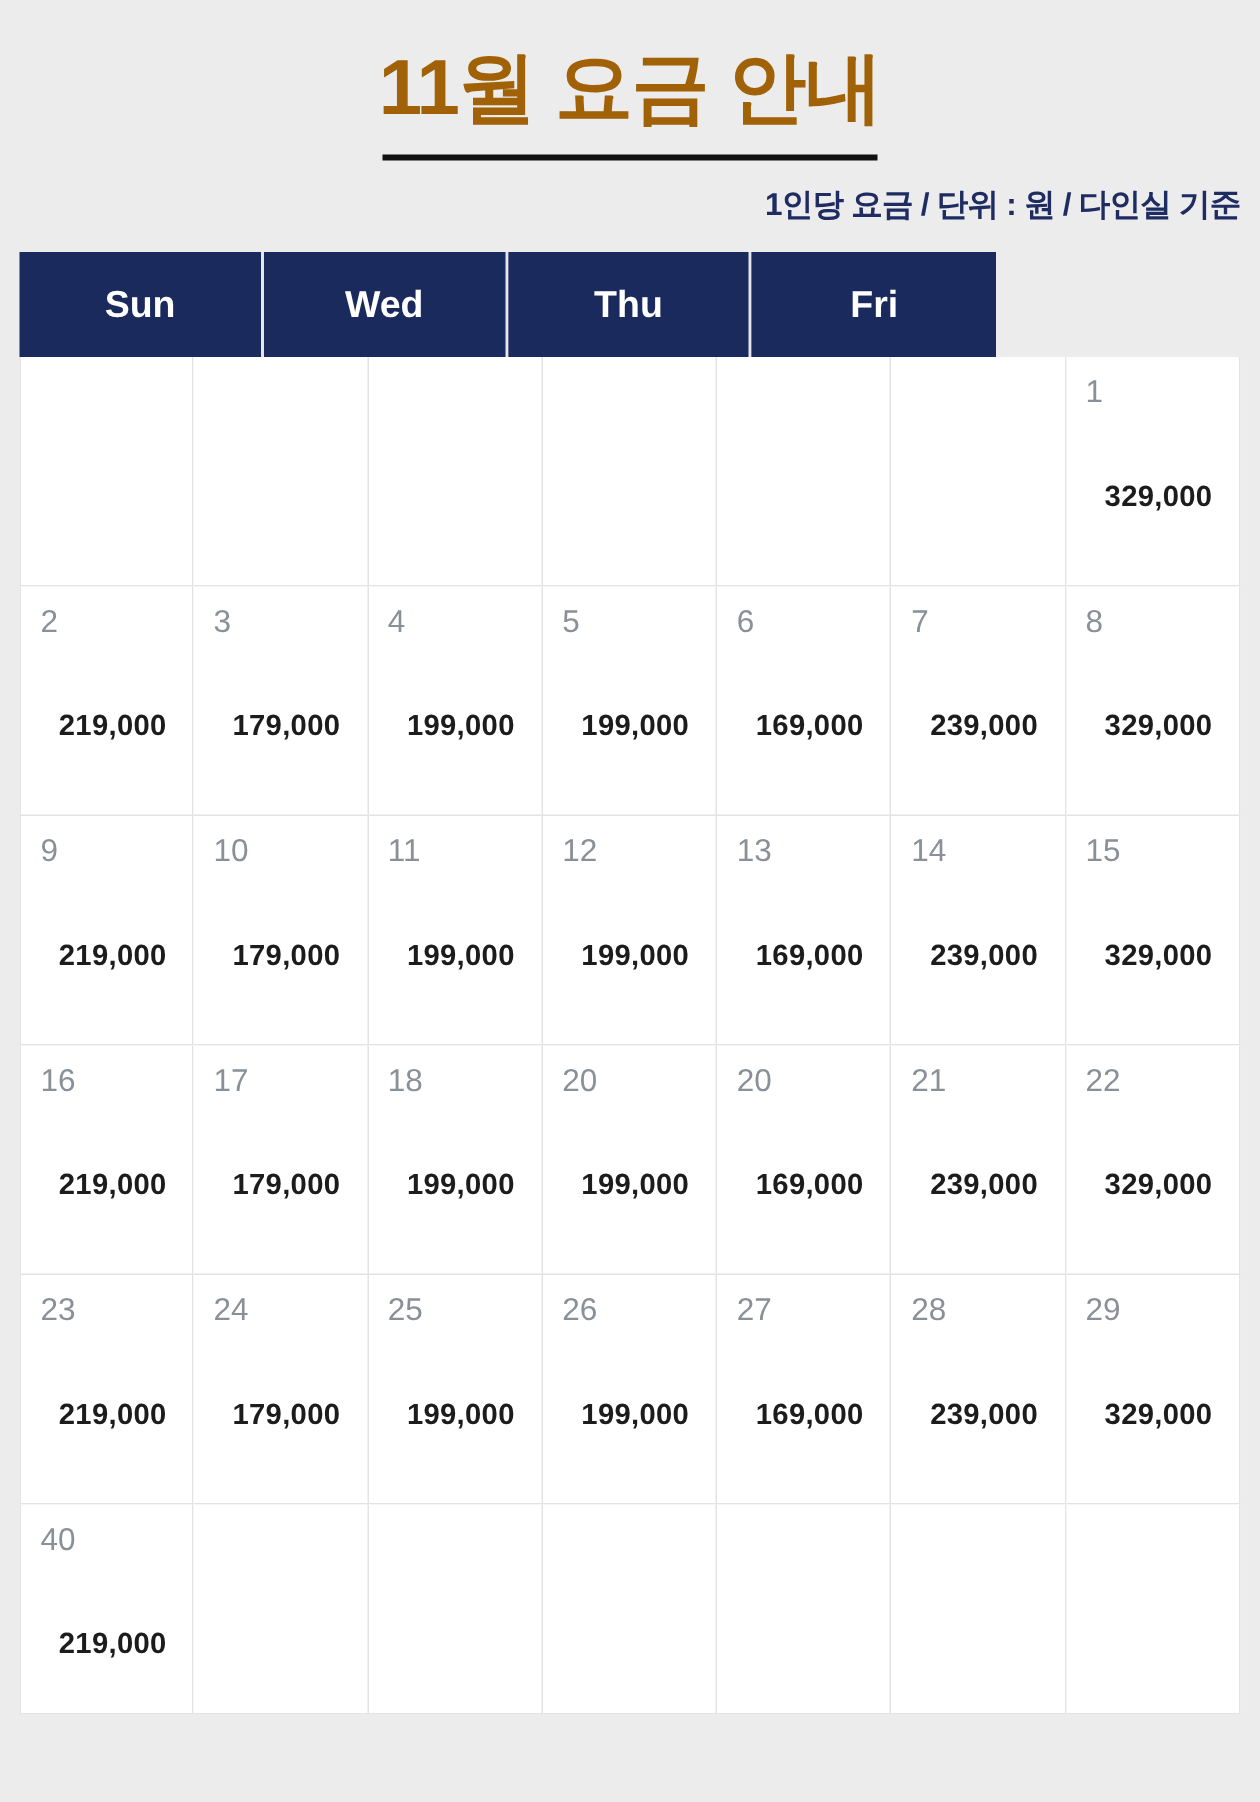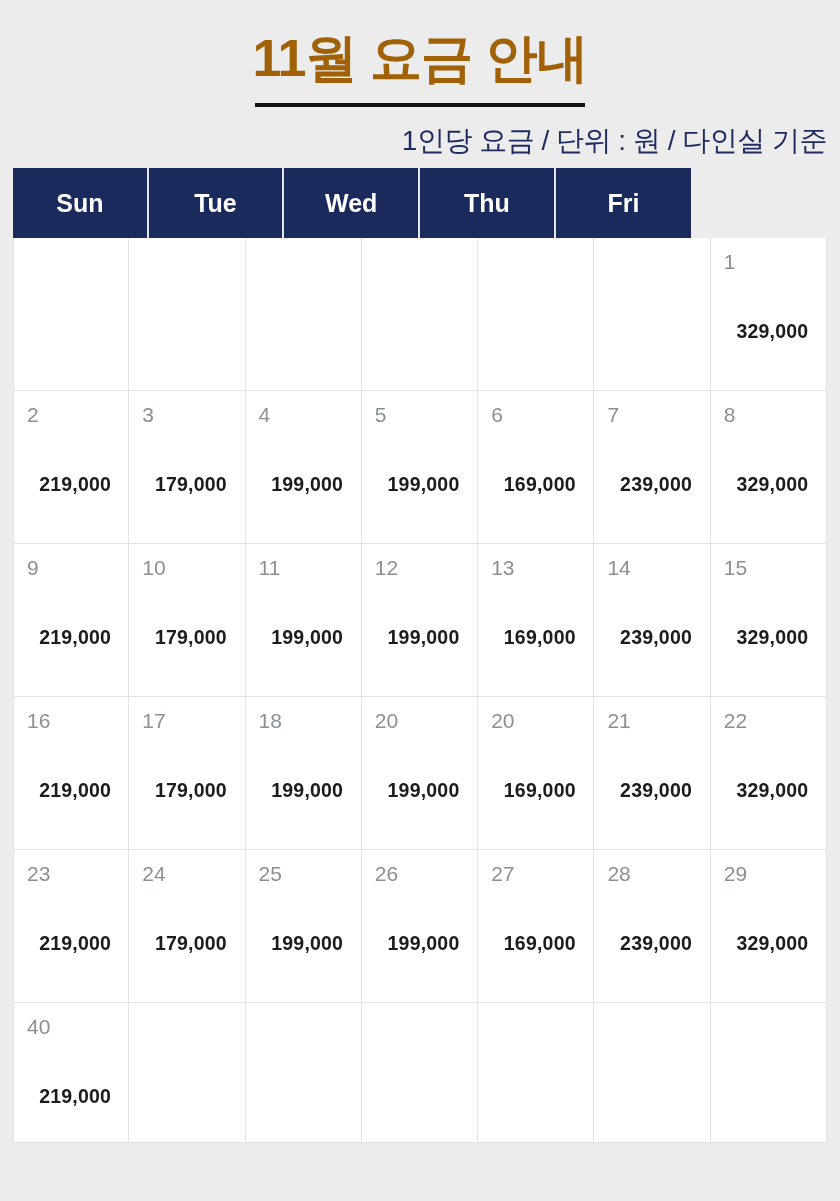--- a/index.html
+++ b/index.html
@@ -33,36 +33,36 @@
     left: 50%;
     transform: translateX(-50%);
     width: 330px;
     height: 4px;
     background: #111111;
   }
   .page-subtitle {
     position: absolute;
     top: 122px;
     right: 13px;
-    font-size: 28px;
-    font-weight: normal;
+    font-size: 21px;
+    font-weight: bold;
     letter-spacing: -0.5px;
     color: #1e2c62;
   }
 
   
   .calendar {
     position: absolute;
     top: 168px;
     left: 13px;
     width: 814px;
   }
   .weekday-row {
     display: grid;
-    grid-template-columns: repeat(6, 1fr);
+    grid-template-columns: repeat(5, 1fr);
     height: 70px;
   }
   .weekday-cell {
     background: #1b2a5c;
     color: #ffffff;
     font-size: 25px;
     font-weight: bold;
     display: flex;
     align-items: center;
     justify-content: center;
@@ -115,21 +115,20 @@
 
 <div class="page-title">11월 요금 안내</div>
 
 <div class="title-underline"></div>
 
 <div class="page-subtitle">1인당 요금 / 단위 : 원 / 다인실 기준</div>
 
 <div class="calendar">
   <div class="weekday-row">
       <div class="weekday-cell">Sun</div>
-      <div class="weekday-cell">Tue</div>
       <div class="weekday-cell">Wed</div>
       <div class="weekday-cell">Thu</div>
       <div class="weekday-cell">Fri</div>
     </div>
   <div>
       <div class="week-row">
         <div class="day-cell"></div>
         <div class="day-cell"></div>
         <div class="day-cell"></div>
         <div class="day-cell"></div>

